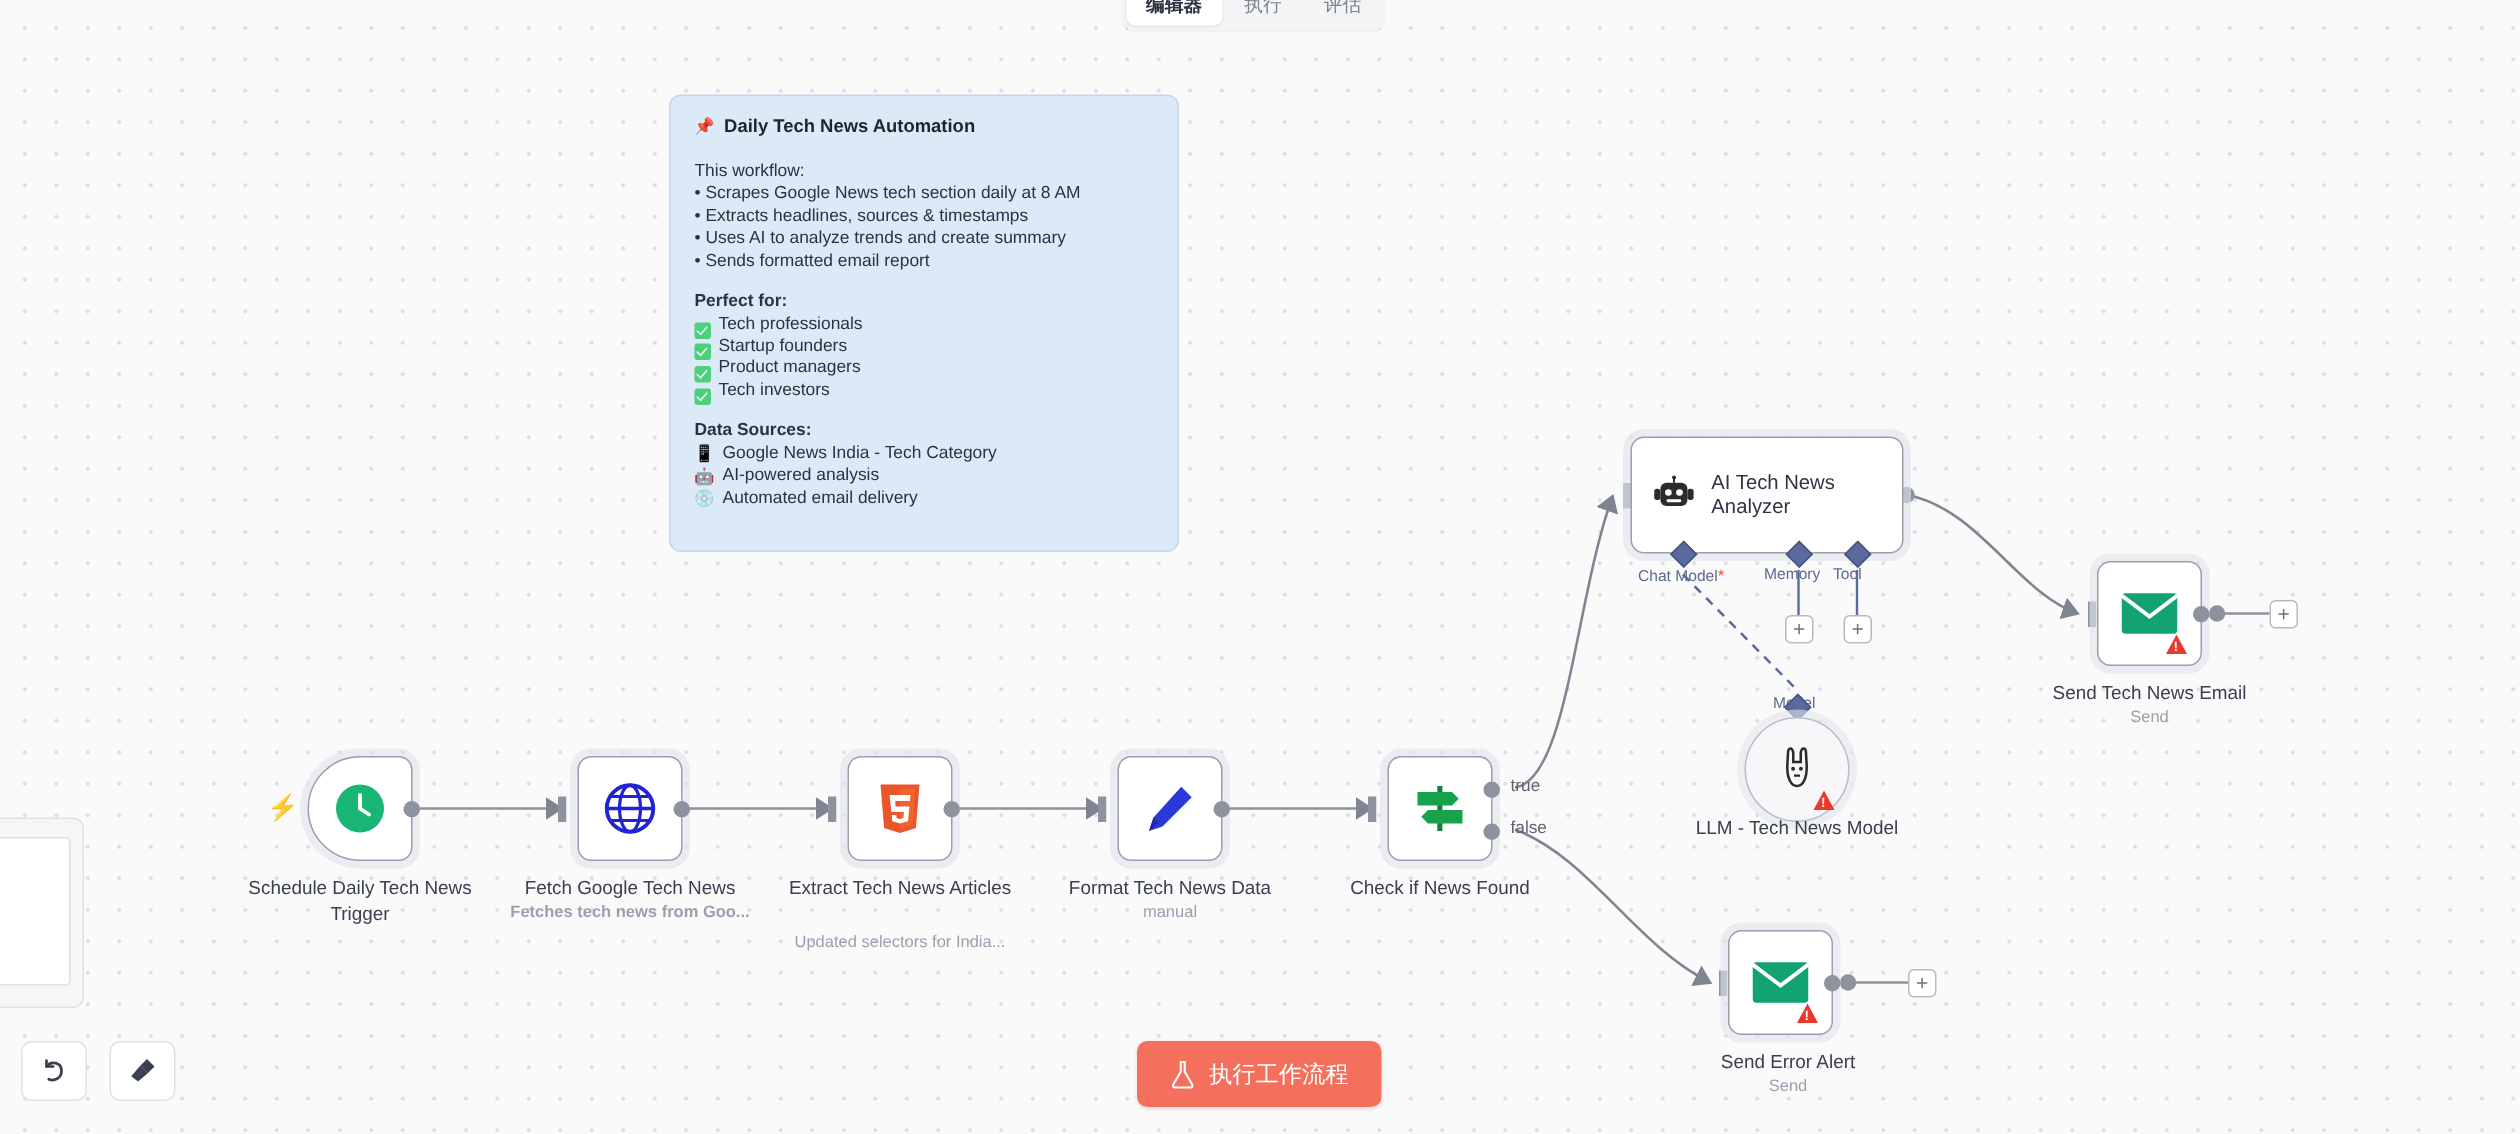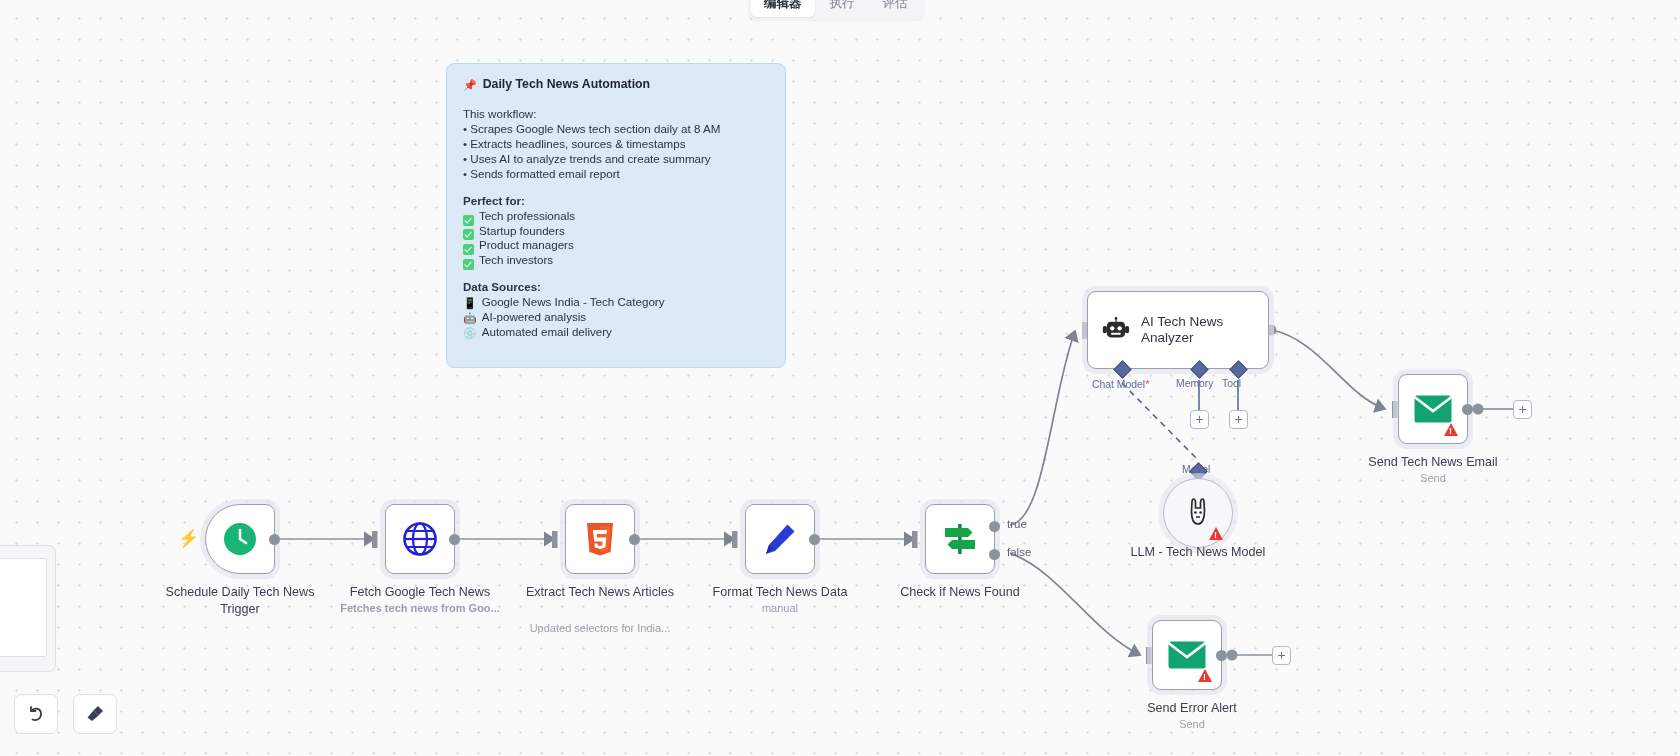--- a/index.html
+++ b/index.html
@@ -433,14 +433,20 @@
       <path d="M5 7 C8 3, 15 4, 15 10 C15 15, 10 17, 6.5 15.5" stroke="#3b4050" stroke-width="1.8" fill="none" stroke-linecap="round"></path>
     </svg>
   </div>
   <div class="ctrl-btn" style="left:73px; top:694px;">
     <svg width="20" height="20" viewBox="0 0 20 20">
       <path d="M13 2 L18 7 L13.5 11.5 L8.5 6.5 Z" fill="#3b4050"></path>
       <path d="M8.5 6.5 L13.5 11.5 L7 17 L2.5 13.5 Z" fill="#3b4050"></path>
     </svg>
   </div>
 
+  <button class="exec-btn">
+    <svg width="17" height="19" viewBox="0 0 17 19">
+      <path d="M6.5 1 L10.5 1 M7.2 1 L7.2 7.5 L2.2 16 C1.5 17.2 2.3 18 3.4 18 L13.6 18 C14.7 18 15.5 17.2 14.8 16 L9.8 7.5 L9.8 1" stroke="#fff" stroke-width="1.4" fill="none" stroke-linejoin="round"></path>
+    </svg>
+    <span>执行工作流程</span>
+  </button>
 
 </div>
 
 </body></html>

